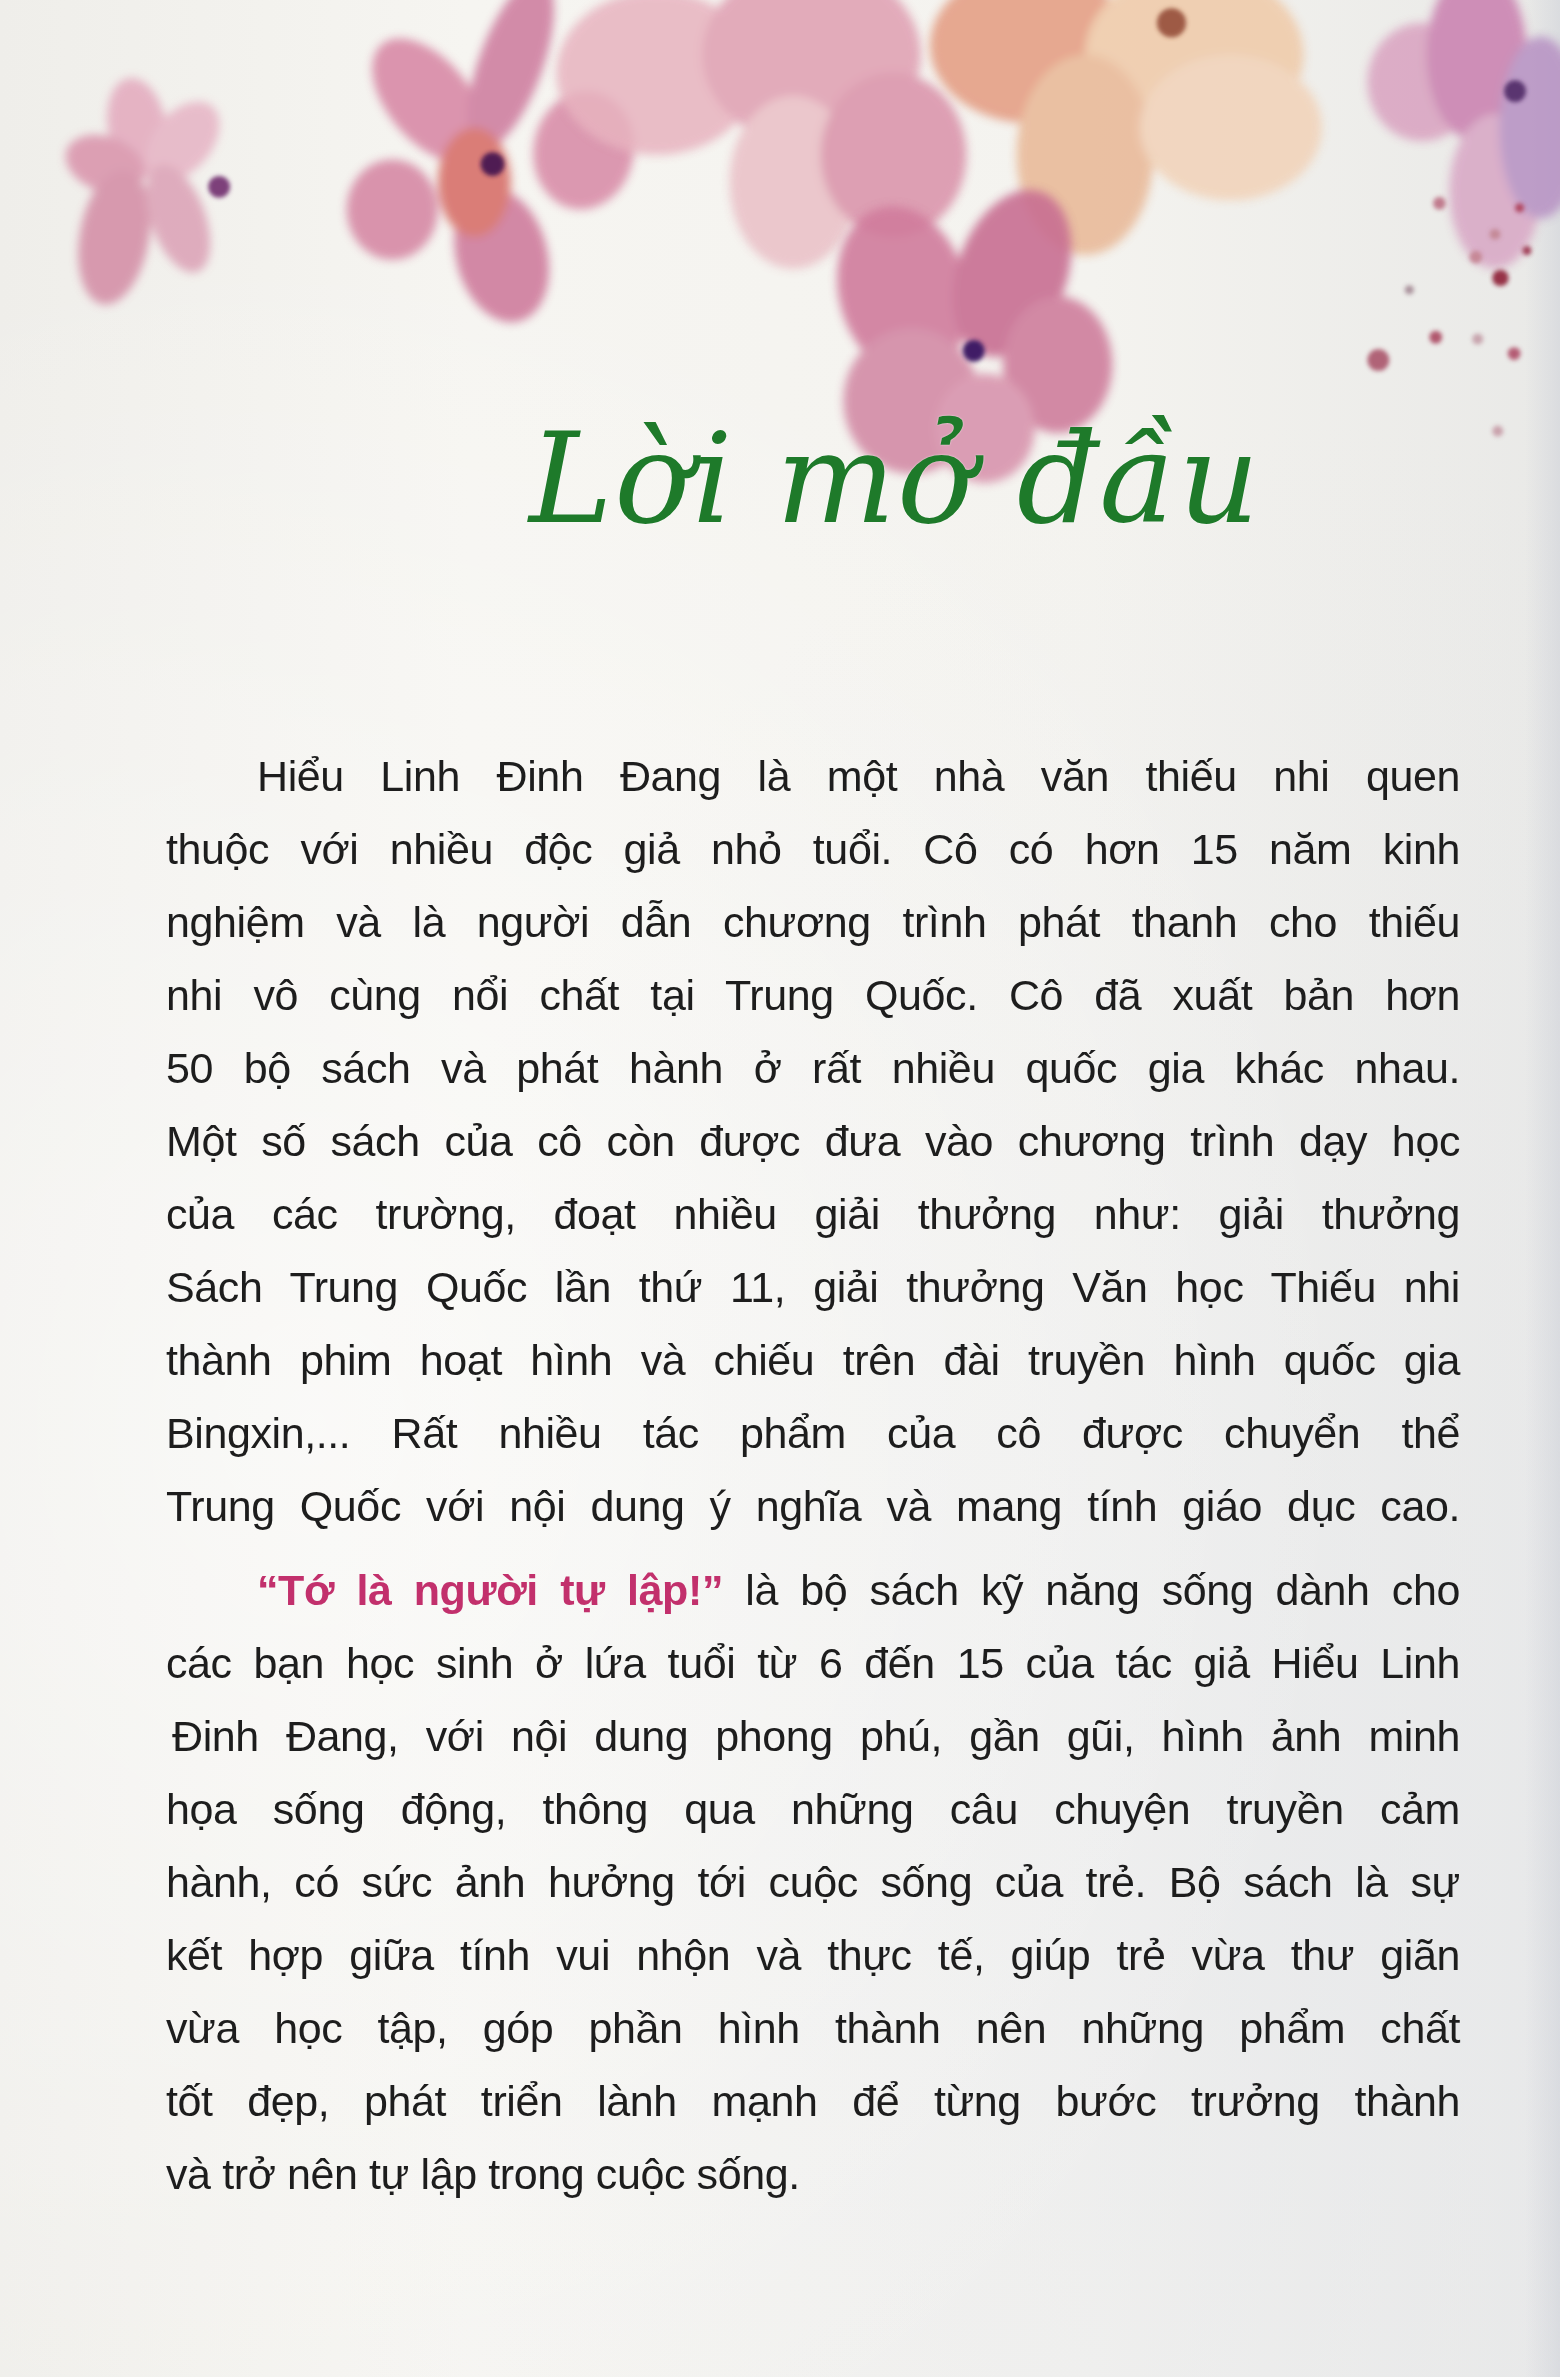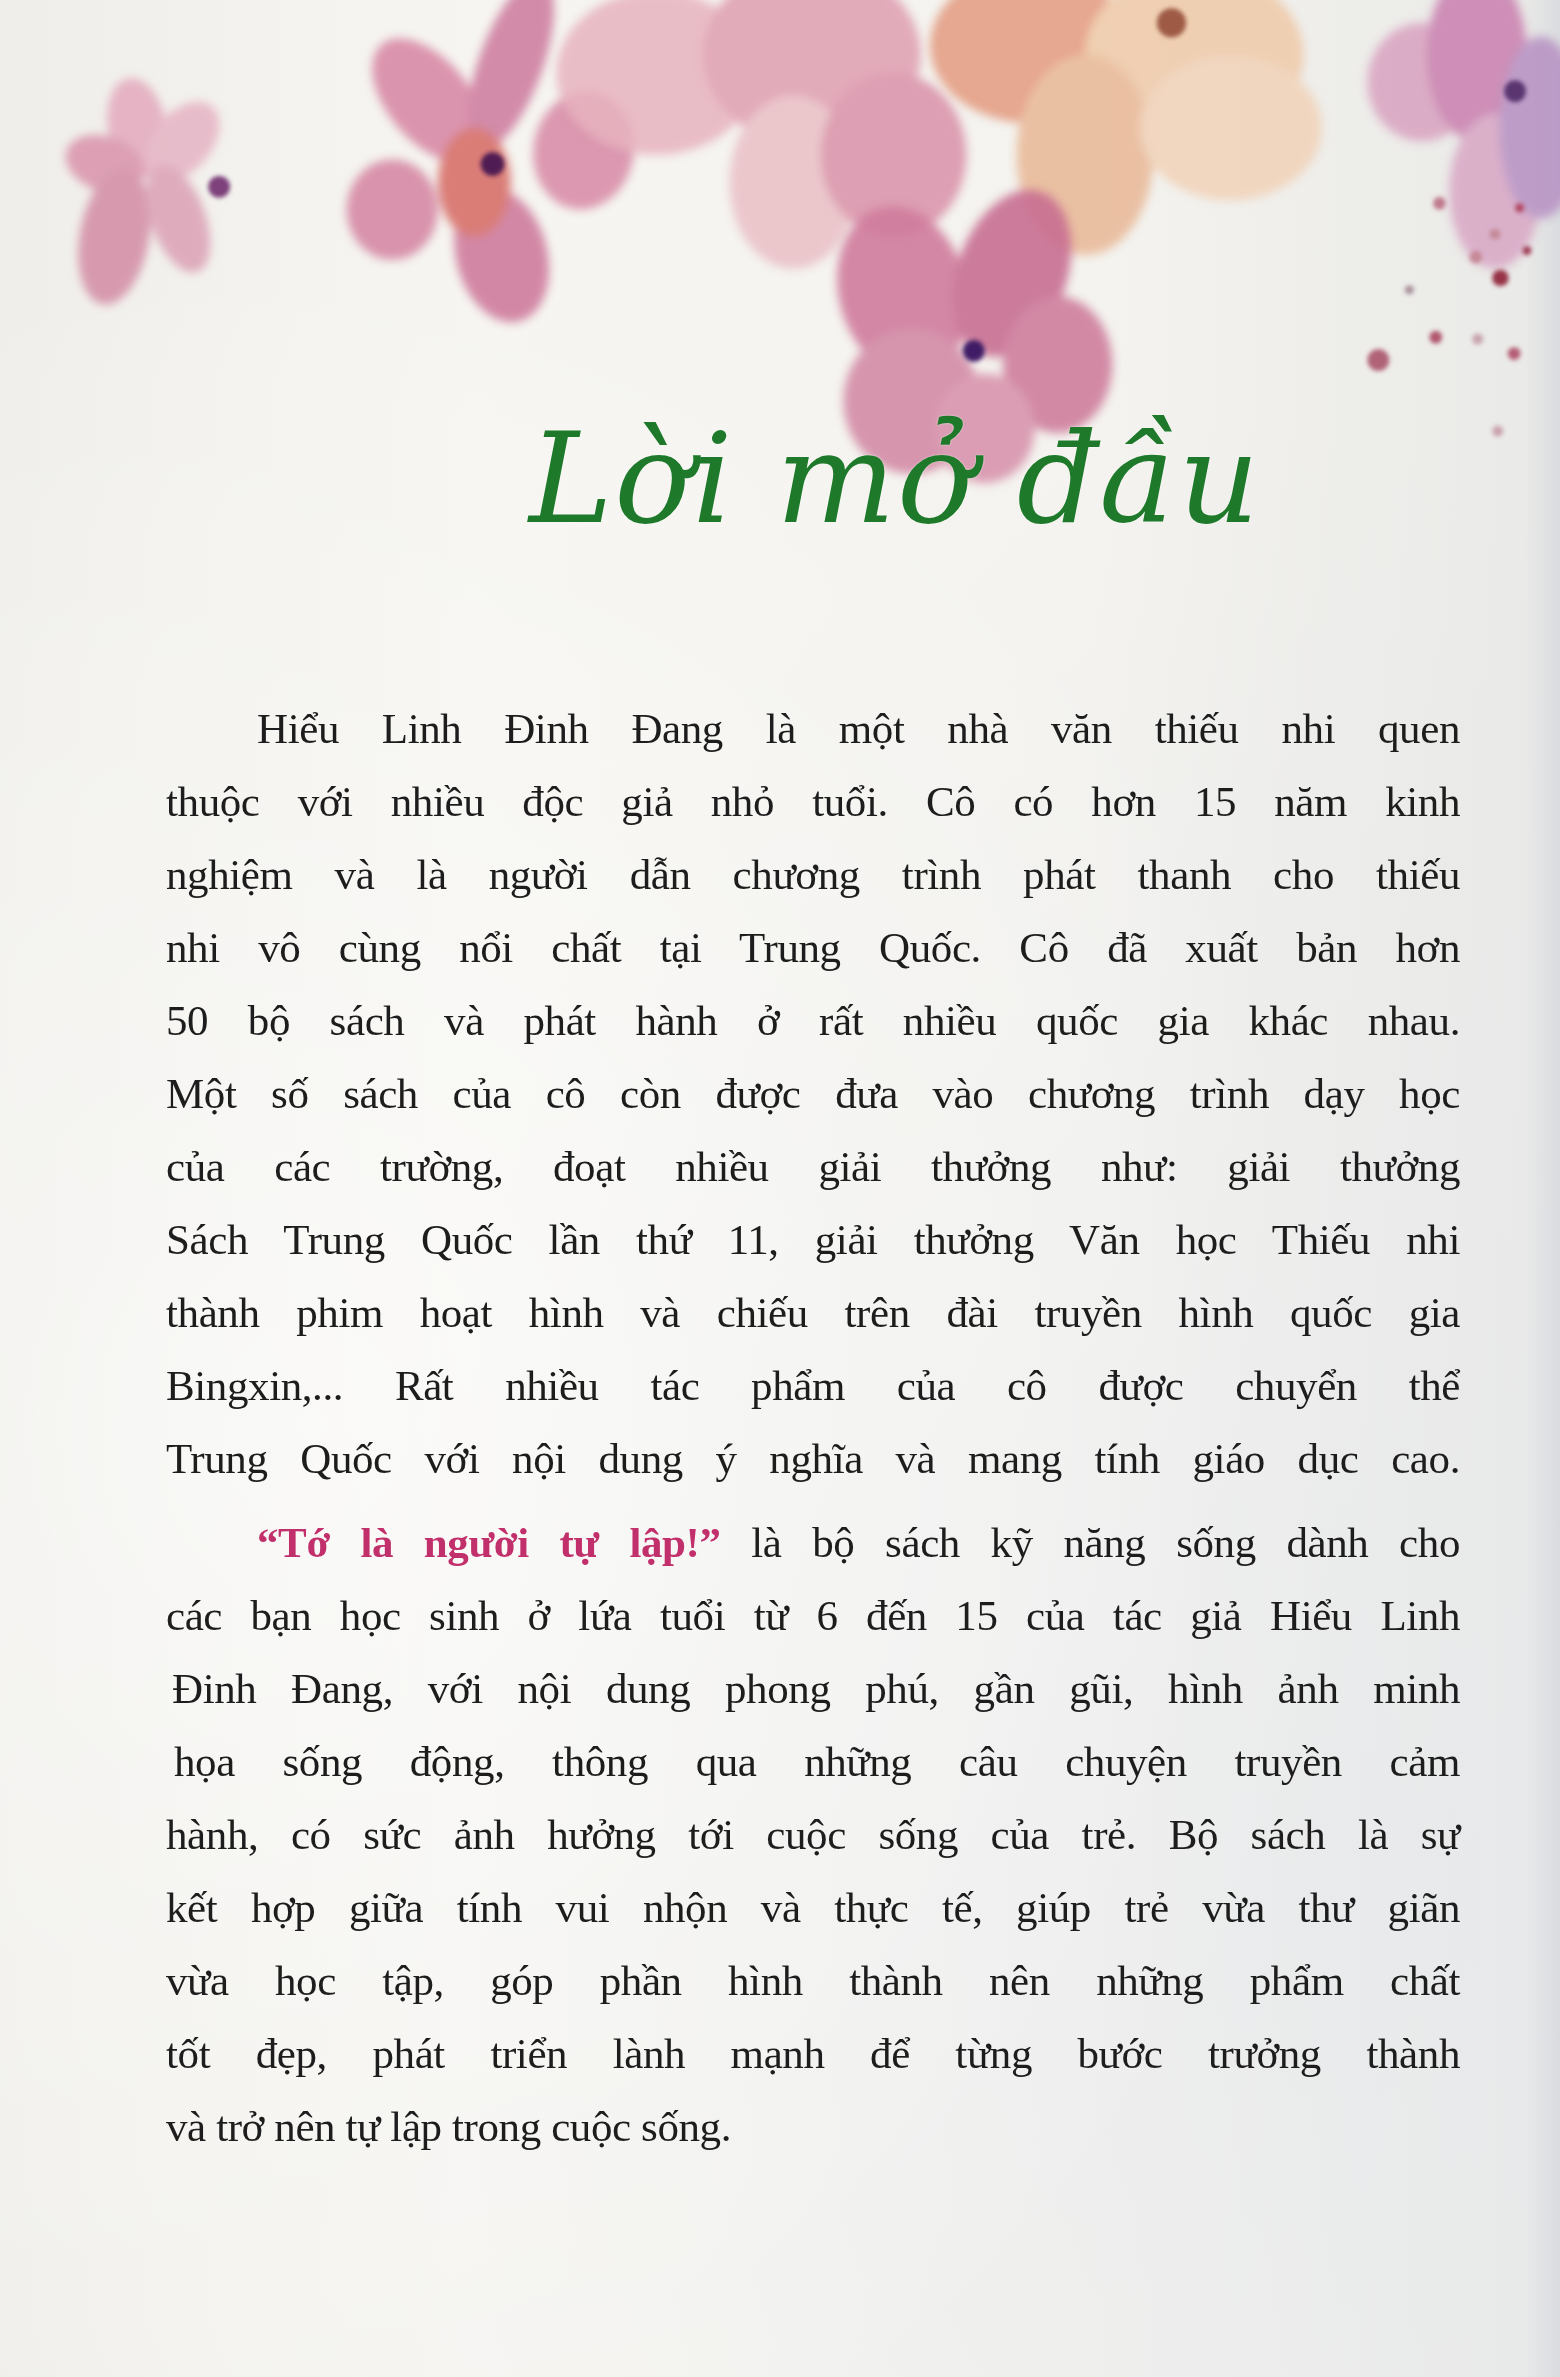--- a/index.html
+++ b/index.html
@@ -32,23 +32,23 @@
       font-size: 126px;
       line-height: 1;
       color: #1e7a2a;
       letter-spacing: 1.8px;
       white-space: nowrap;
       text-shadow: 0 0 1.8px rgba(255,255,255,0.8);
     }
 
     .body-text {
       position: absolute;
-      left: 166px; top: 692px;
+      left: 166px; top: 740px;
       width: 1294px;
-      font-family: Liberation Serif, serif;
+      font-family: Liberation Sans, sans-serif;
       font-size: 43px;
       color: #1d1d1d;
       text-align: justify;
       text-align-last: justify;
     }
     .line {
       display: block;
       height: 73px;
       line-height: 73px;
       white-space: nowrap;
@@ -158,21 +158,21 @@
       <span class="line" style="display: block; word-spacing: 4.9px;">Sách Trung Quốc lần thứ 11, giải thưởng Văn học Thiếu nhi</span>
       <span class="line" style="display: block; word-spacing: 1.9px;">thành phim hoạt hình và chiếu trên đài truyền hình quốc gia</span>
       <span class="line" style="display: block; word-spacing: 15.3px;">Bingxin,... Rất nhiều tác phẩm của cô được chuyển thể</span>
       <span class="line" style="display: block; word-spacing: 2.1px;">Trung Quốc với nội dung ý nghĩa và mang tính giáo dục cao.</span>
     </div>
     <div class="para-gap"></div>
     <div>
       <span class="line indent" style="display: block; word-spacing: -1.8px;"><span class="highlight">“Tớ là người tự lập!”</span><span> là bộ sách kỹ năng sống dành cho</span></span>
       <span class="line" style="display: block; word-spacing: 1.1px;">các bạn học sinh ở lứa tuổi từ 6 đến 15 của tác giả Hiểu Linh</span>
       <span class="line" style="display: block; word-spacing: 2.6px; margin-left: 6px;">Đinh Đang, với nội dung phong phú, gần gũi, hình ảnh minh</span>
-      <span class="line" style="display: block; word-spacing: 9px; margin-left: 8px;">họa sống động, thông qua những câu chuyện truyền cảm</span>
+      <span class="line" style="display: block; word-spacing: 9px;">họa sống động, thông qua những câu chuyện truyền cảm</span>
       <span class="line" style="display: block; word-spacing: 2px;">hành, có sức ảnh hưởng tới cuộc sống của trẻ. Bộ sách là sự</span>
       <span class="line" style="display: block; word-spacing: 3.3px;">kết hợp giữa tính vui nhộn và thực tế, giúp trẻ vừa thư giãn</span>
       <span class="line" style="display: block; word-spacing: 10px;">vừa học tập, góp phần hình thành nên những phẩm chất</span>
       <span class="line" style="display: block; word-spacing: 9px;">tốt đẹp, phát triển lành mạnh để từng bước trưởng thành</span>
       <span class="line last">và trở nên tự lập trong cuộc sống.</span>
     </div>
   </div>
 </div>
 
 

